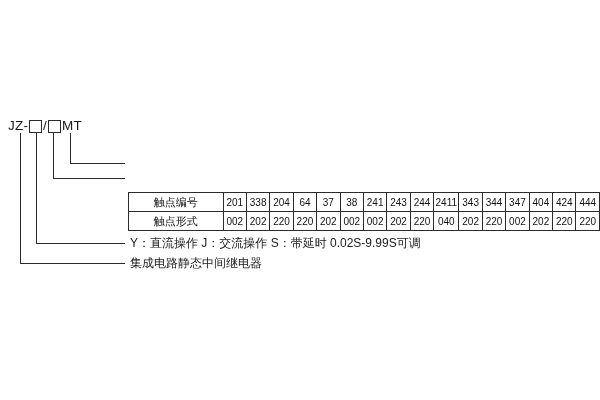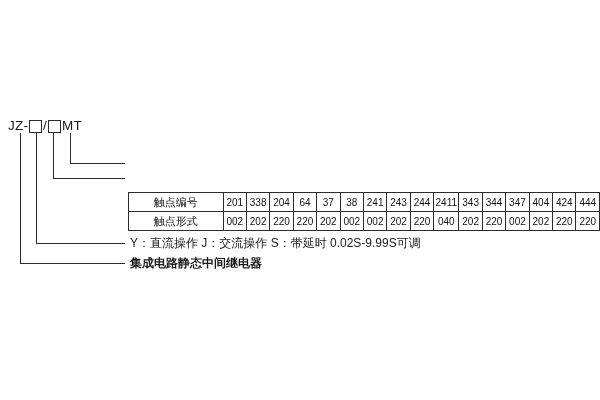--- a/index.html
+++ b/index.html
@@ -117,21 +117,21 @@
   <div class="vline" style="left:53px; top:133px; height:45px;"></div>
   <div class="hline" style="left:53px; top:178px; width:72px;"></div>
 
   <div class="vline" style="left:36px; top:133px; height:110px;"></div>
   <div class="hline" style="left:36px; top:243px; width:89px;"></div>
 
   <div class="vline" style="left:20px; top:133px; height:130px;"></div>
   <div class="hline" style="left:20px; top:263px; width:105px;"></div>
 
   <div class="ann" style="left:130px; top:237px;">Y：直流操作    J：交流操作    S：带延时 0.02S-9.99S可调</div>
-  <div class="ann" style="left:130px; top:257px;font-weight:bold;">集成电路静态中间继电器</div>
+  <div class="ann" style="left:130px; top:257px;">集成电路静态中间继电器</div>
 
   <div class="tbl-wrap">
     <table class="contacts">
       <tbody>
         <tr>
           <th class="rowhead">触点编号</th>
           <td>201</td>
           <td>338</td>
           <td>204</td>
           <td>64</td>

